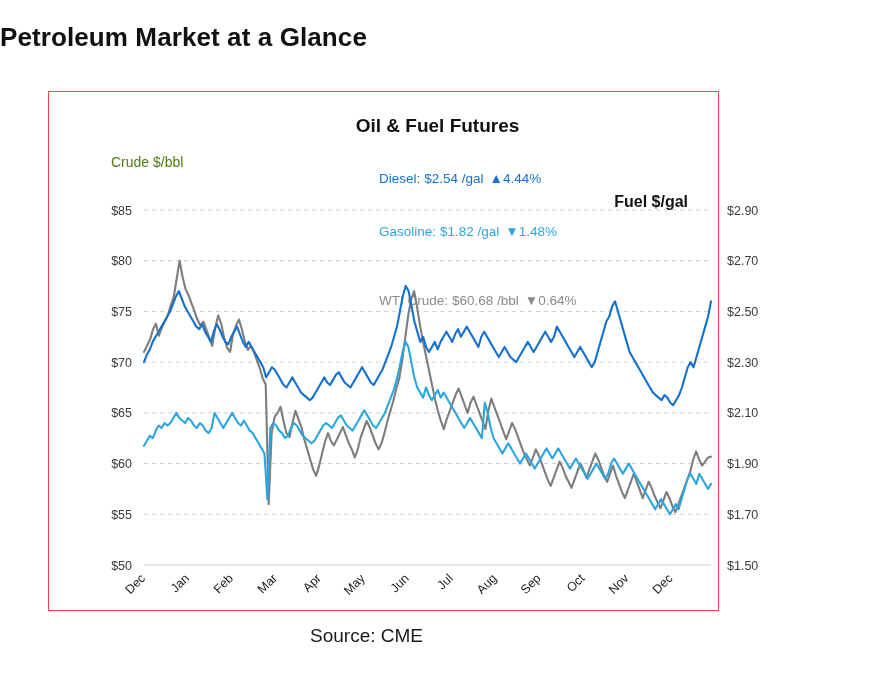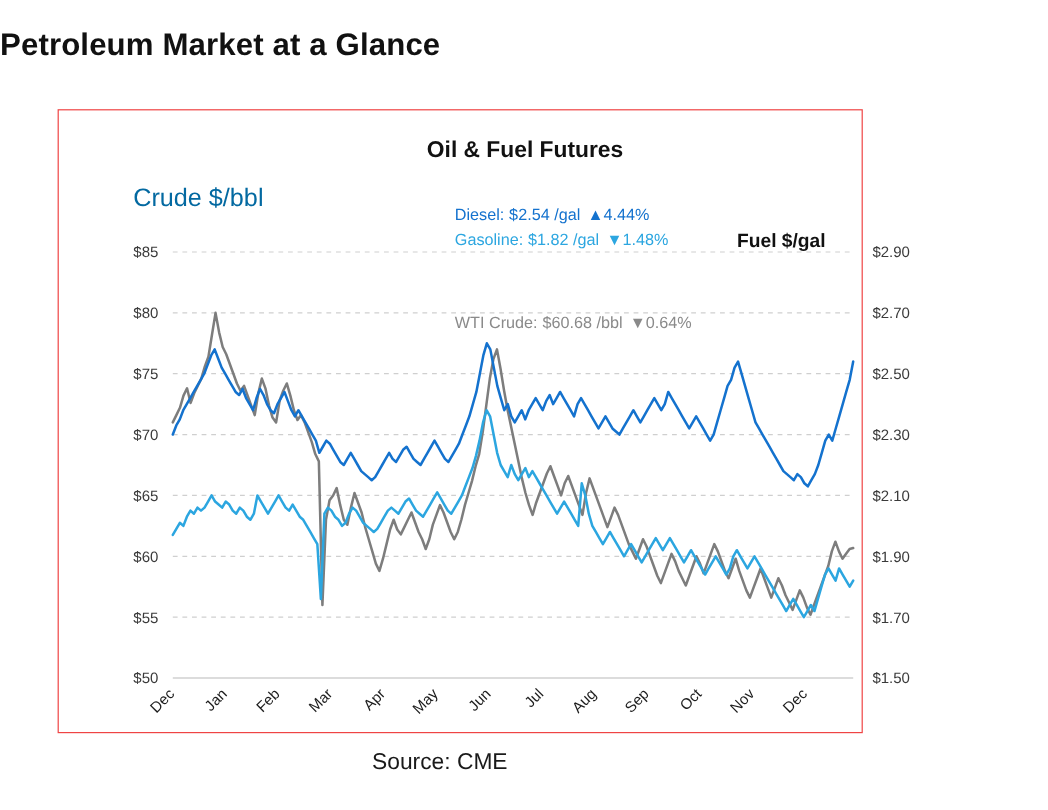--- a/index.html
+++ b/index.html
@@ -23,40 +23,40 @@
     background:#ffffff;
     box-sizing:border-box;
   }
   #chart-title{
     position:absolute;left:0;top:23px;width:777px;
     text-align:center;
     font-size:19px;font-weight:bold;color:#111111;
   }
   #left-axis-title{
     position:absolute;left:62px;top:62px;
-    font-size:21px;color:#0369a1;font-weight:normal;
+    font-size:14px;color:#4d7c0f;font-weight:normal;
   }
   #right-axis-title{
     position:absolute;right:30px;top:62px;
     font-size:16px;color:#111111;font-weight:bold;margin-top:39px;
   }
   
   #quotes{
     position:absolute;left:330px;top:76px;width:340px;
     text-align:left;
   }
   .quote-row{
     font-size:13.5px;
     line-height:21px;
     white-space:nowrap;
   }
   .quote-row .q-name{padding-right:4px;}
   .quote-row .q-price{padding-right:6px;}
   .q-diesel{color:#1472CE;}
-  .q-gasoline{color:#2CA6E0;}
+  .q-gasoline{color:#2CA6E0;margin-top:32px;}
   .q-crude{color:#8a8a8a;margin-top:48px;}
   
   #plot-wrap{
     position:absolute;left:0;top:0;width:777px;height:520px;
   }
   #plot-svg{display:block;}
   .ytick{
     font-size:12.5px;fill:#3a3a3a;font-family:"Liberation Sans", sans-serif;
   }
   .xtick{

